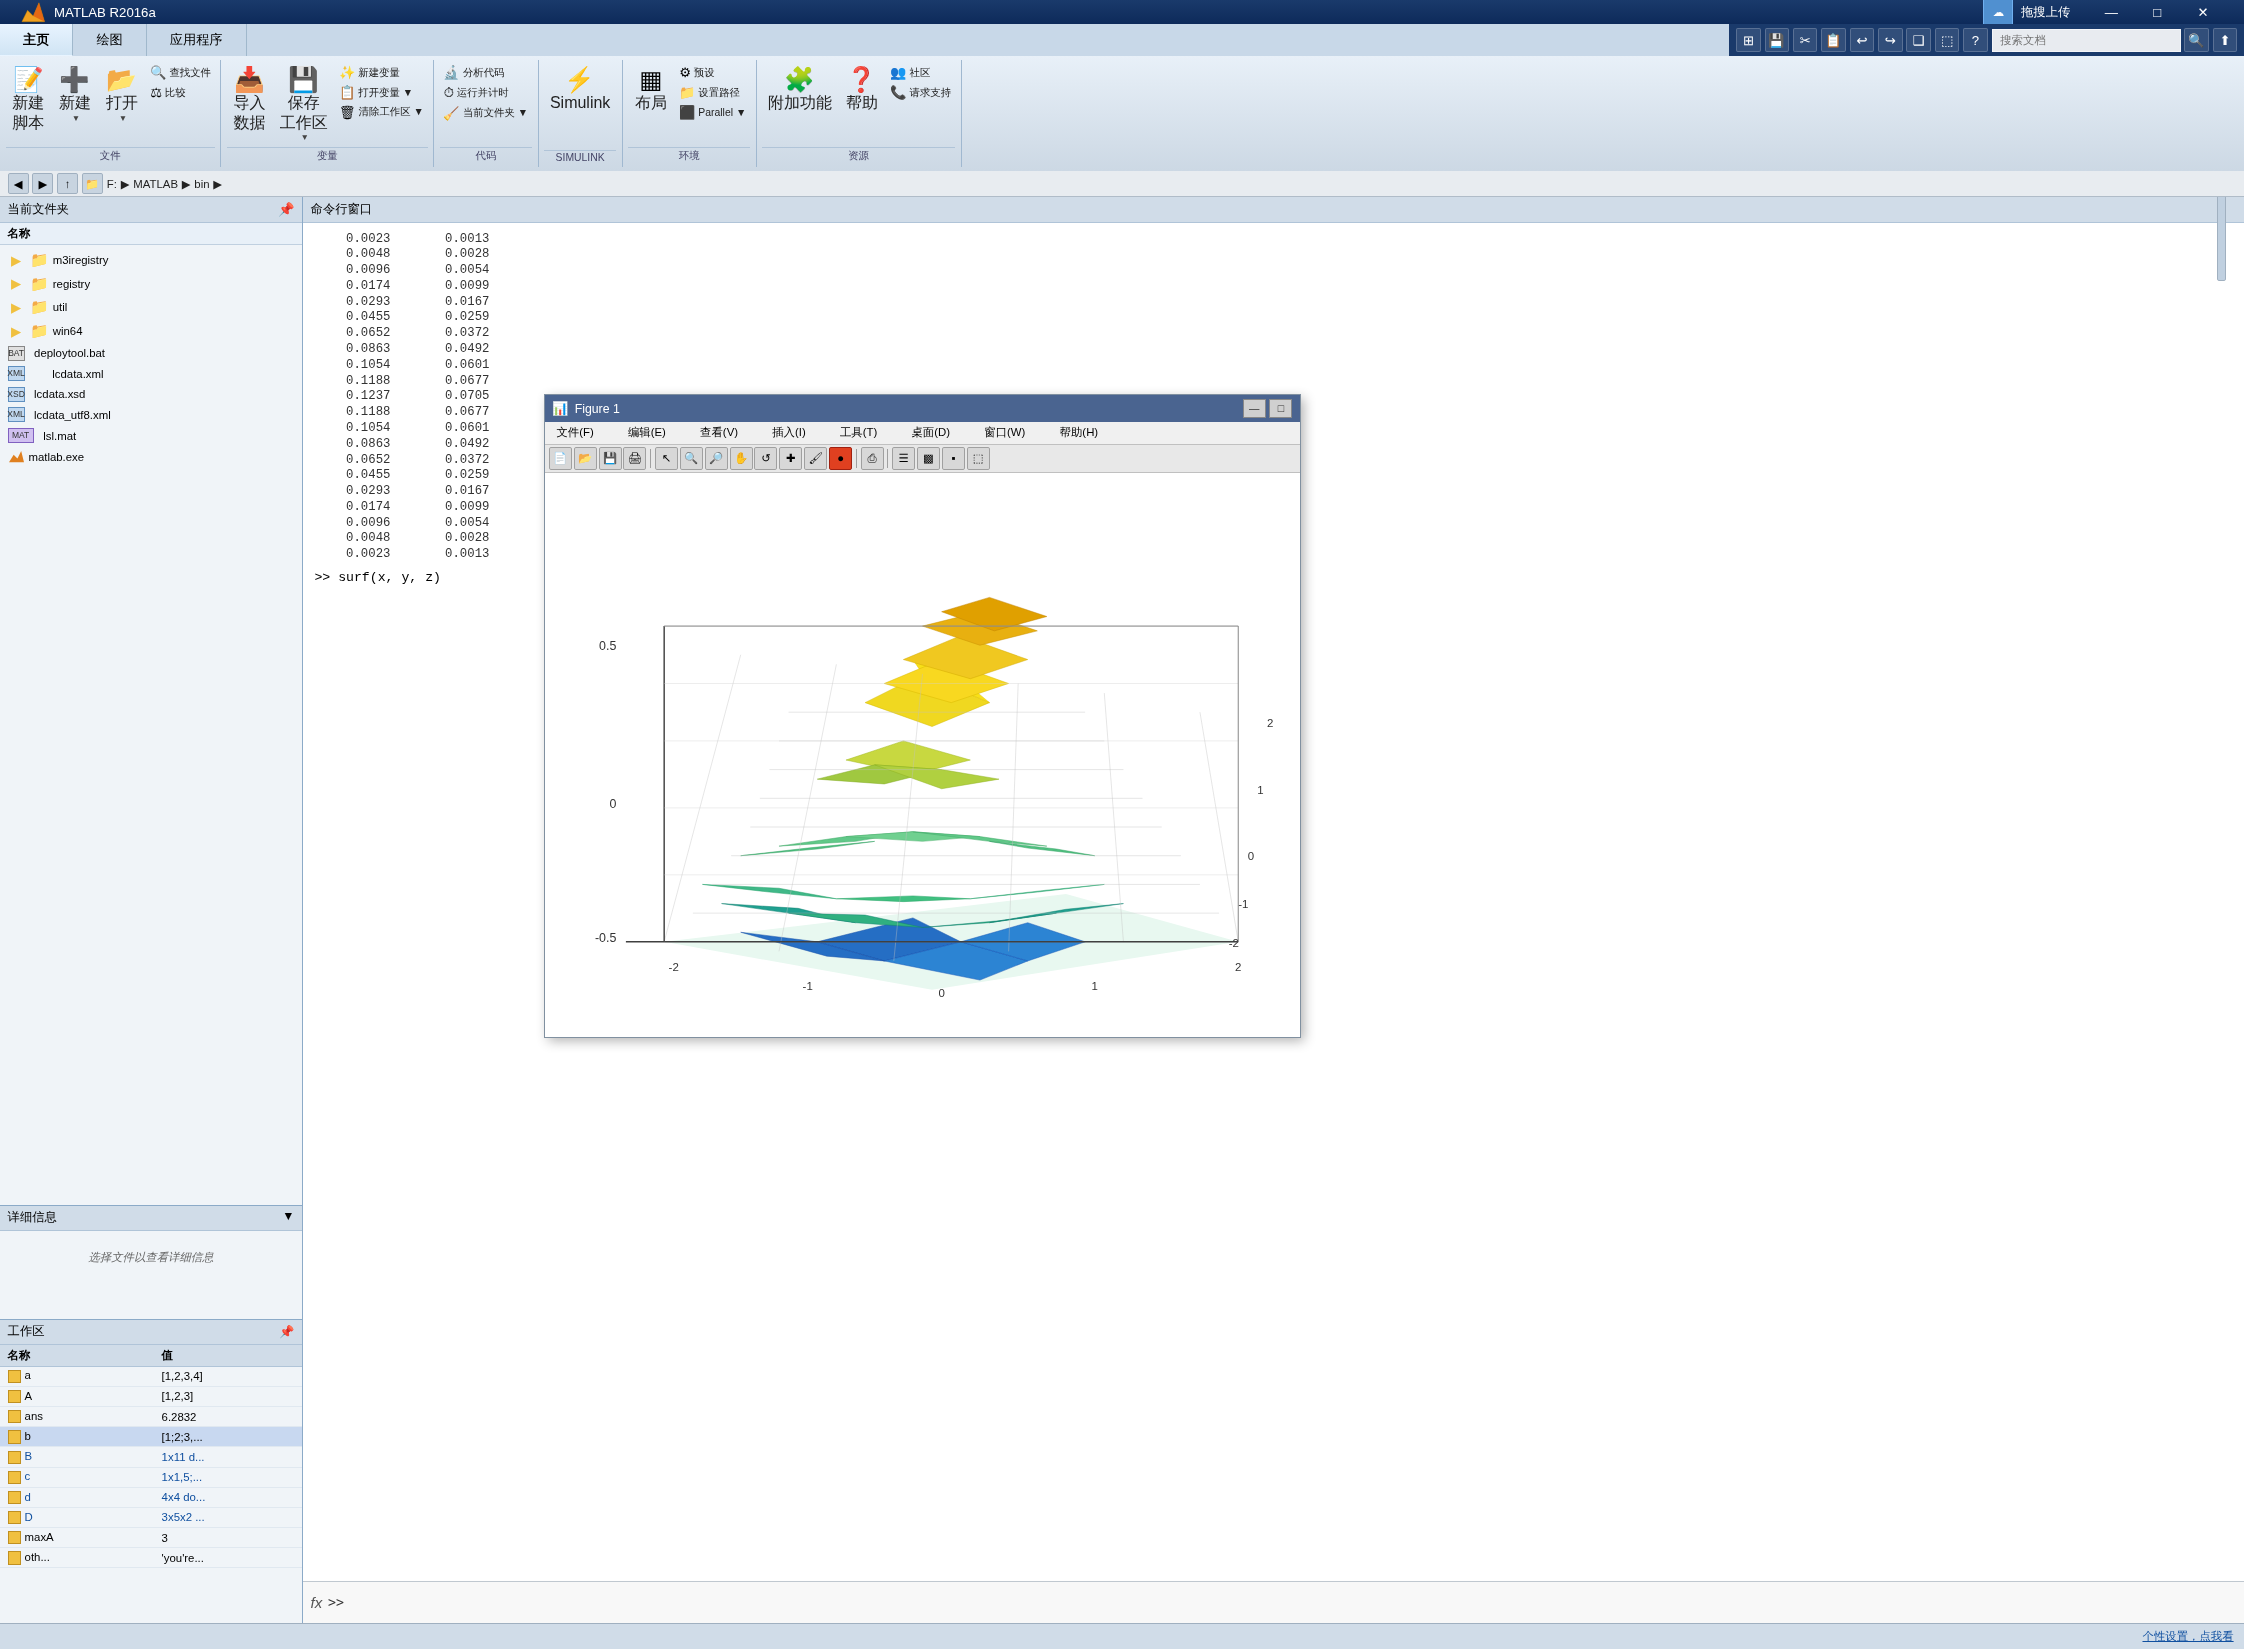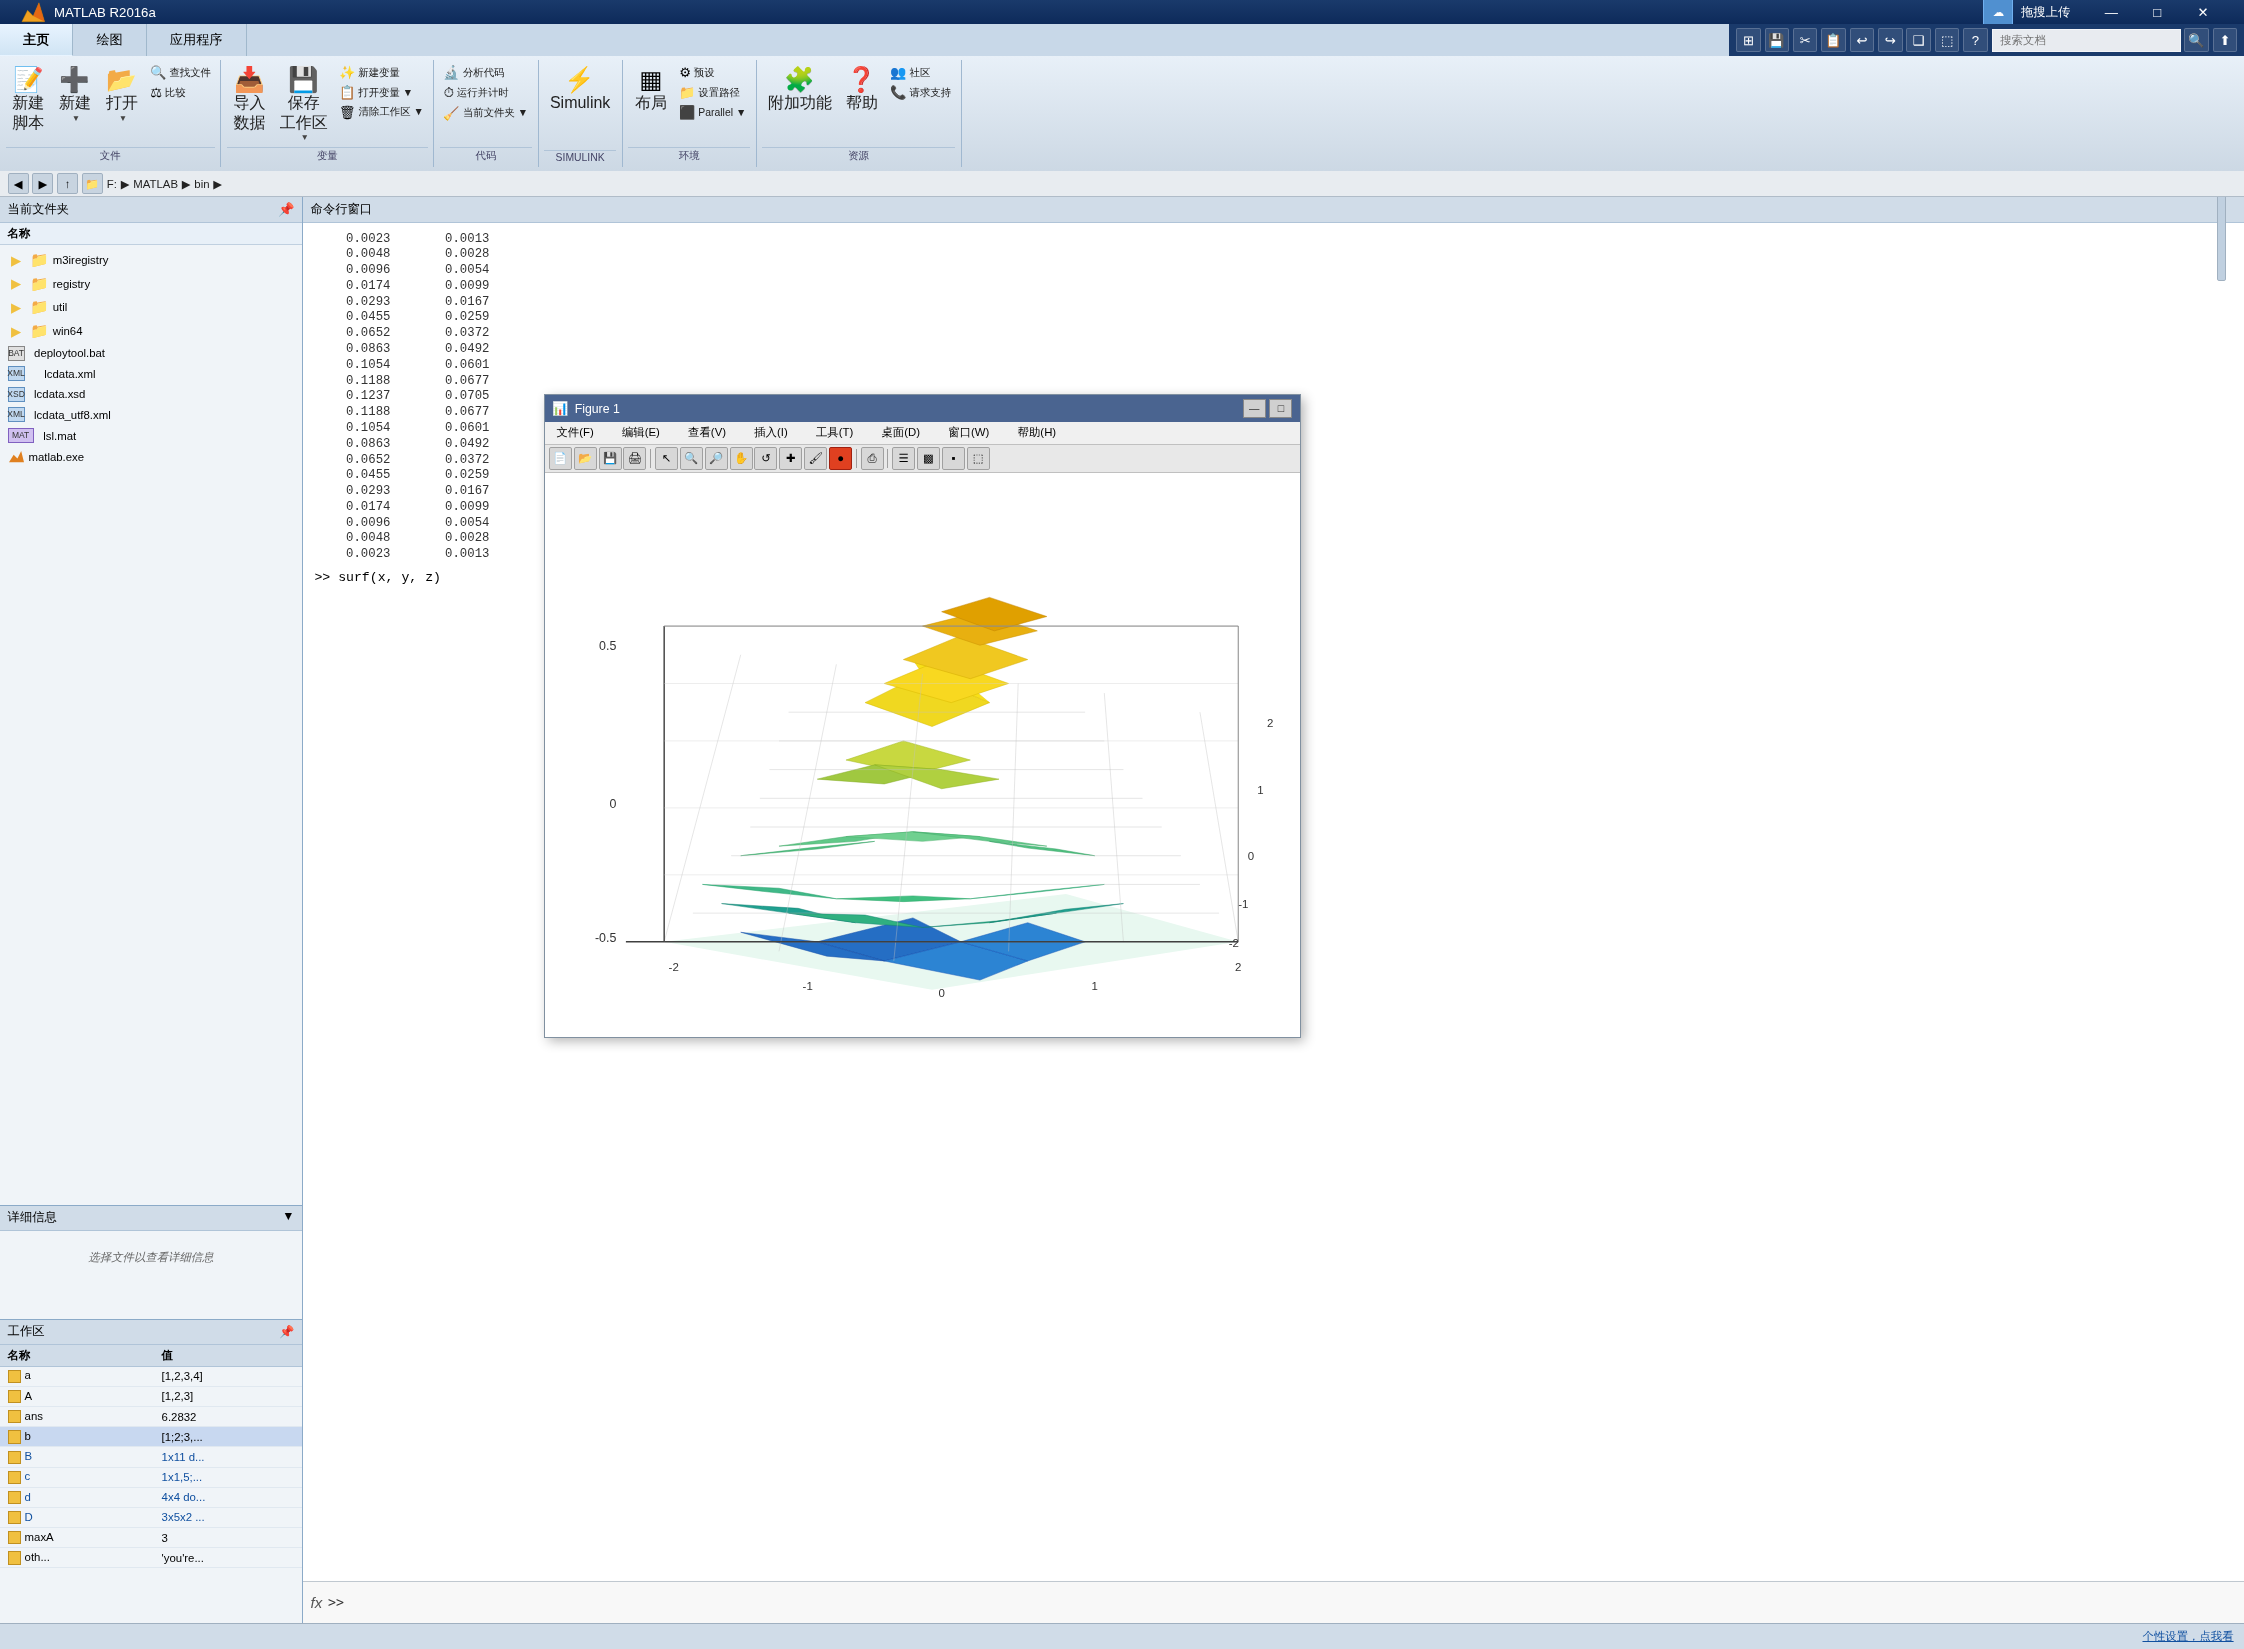--- a/index.html
+++ b/index.html
@@ -176,21 +176,21 @@
       background: #4a6490; color: white; font-size: 12.3px;
     }
     #fig-titlebar .fig-icon { margin-right: 5.7px; font-size: 13.2px; }
     #fig-titlebar .fig-title { flex: 1; }
     #fig-titlebar .fig-controls { display: flex; gap: 3.8px; }
     .fig-win-btn { width: 23px; height: 19px; background: #d0d0d0; border: 0.9px solid #888; display: flex; align-items: center; justify-content: center; cursor: pointer; font-size: 10.4px; color: #333; }
 
     #fig-menubar {
       background: #f0f0f0; height: 23px; display: flex; align-items: center;
       padding: 0 3.8px; border-bottom: 0.9px solid #c0c0c0;
-      gap: 13px;
+      gap: 19px;
     }
     .fig-menu { padding: 1.9px 7.6px; font-size: 11.4px; cursor: pointer; }
 
     #fig-toolbar {
       background: #e8e8e8; height: 28px; display: flex; align-items: center;
       padding: 0 3.8px; border-bottom: 0.9px solid #c0c0c0; gap: 1.9px;
     }
     .fig-tool-btn {
       width: 23px; height: 23px; background: #d8d8d8;
       border: 0.9px solid #a0a0a0; border-radius: 1.9px;
@@ -513,21 +513,21 @@
             <span style="color:#f0c040;margin-right:3.8px;font-size:15px">📁</span>
             <span>win64</span>
           </div>
 
           <div class="file-item">
             <span class="file-icon" style="width:17px;height:15px;background:#e0e0e0;border:0.9px solid #888;font-size:8.5px;color:#333;text-align:center;line-height:15px">BAT</span>
             <span style="margin-left:3.8px">deploytool.bat</span>
           </div>
           <div class="file-item">
             <span class="file-icon" style="width:17px;height:15px;background:#c0d8f0;border:0.9px solid #6090c0;font-size:8.5px;color:#333;text-align:center;line-height:15px">XML</span>
-            <span style="margin-left:14px">lcdata.xml</span>
+            <span style="margin-left:22px">lcdata.xml</span>
           </div>
           <div class="file-item">
             <span class="file-icon" style="width:17px;height:15px;background:#c0d8f0;border:0.9px solid #6090c0;font-size:8.5px;color:#333;text-align:center;line-height:15px">XSD</span>
             <span style="margin-left:3.8px">lcdata.xsd</span>
           </div>
           <div class="file-item">
             <span class="file-icon" style="width:17px;height:15px;background:#c0d8f0;border:0.9px solid #6090c0;font-size:8.5px;color:#333;text-align:center;line-height:15px">XML</span>
             <span style="margin-left:3.8px">lcdata_utf8.xml</span>
           </div>
           <div class="file-item">

